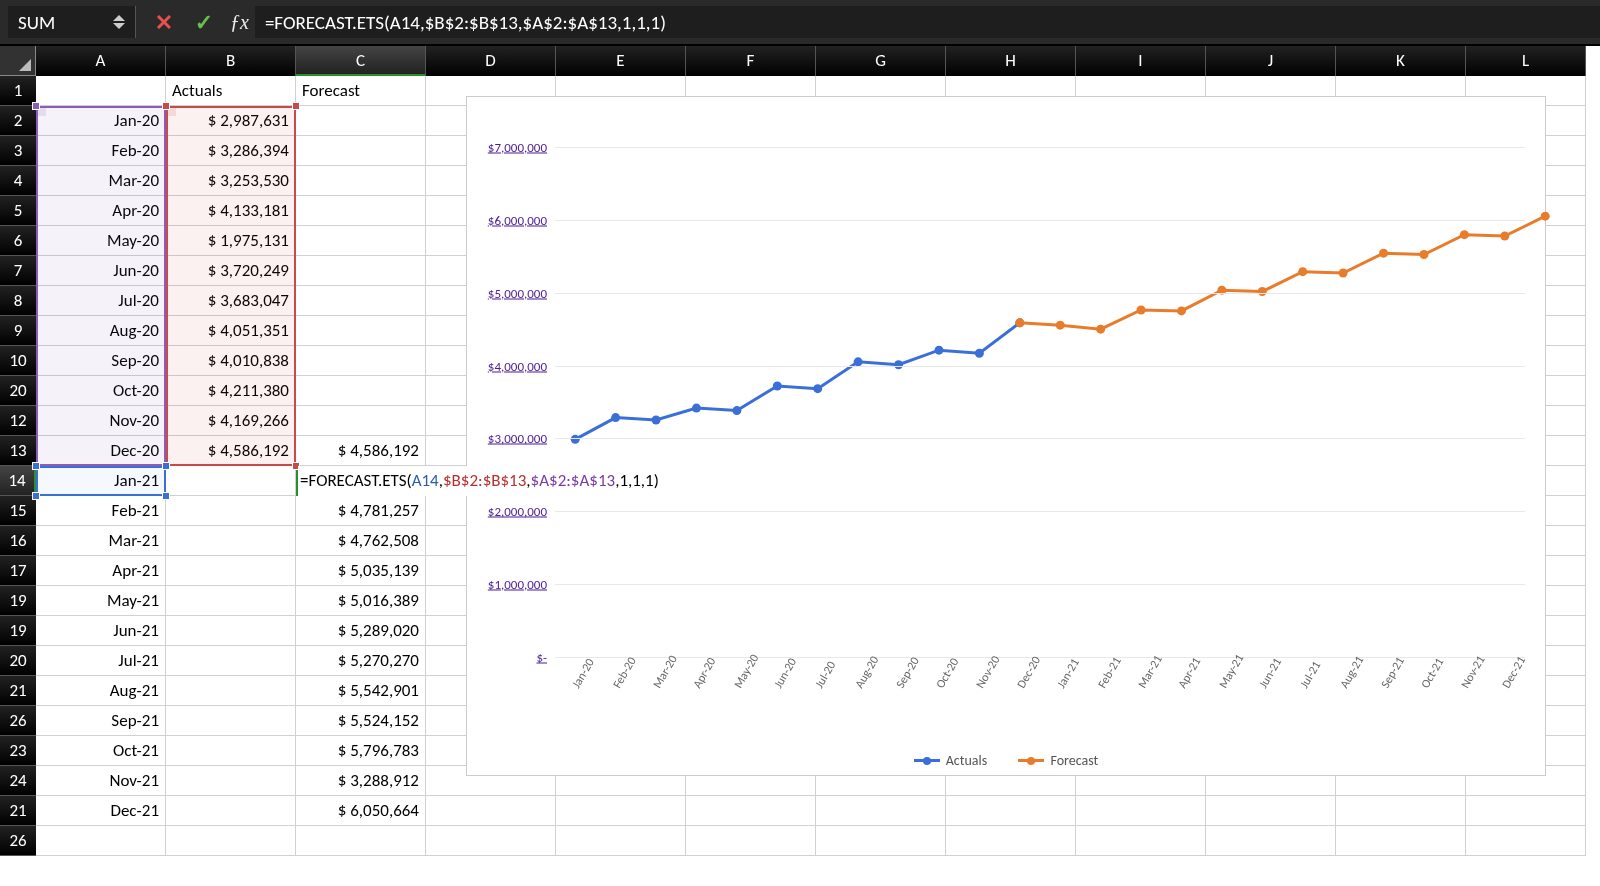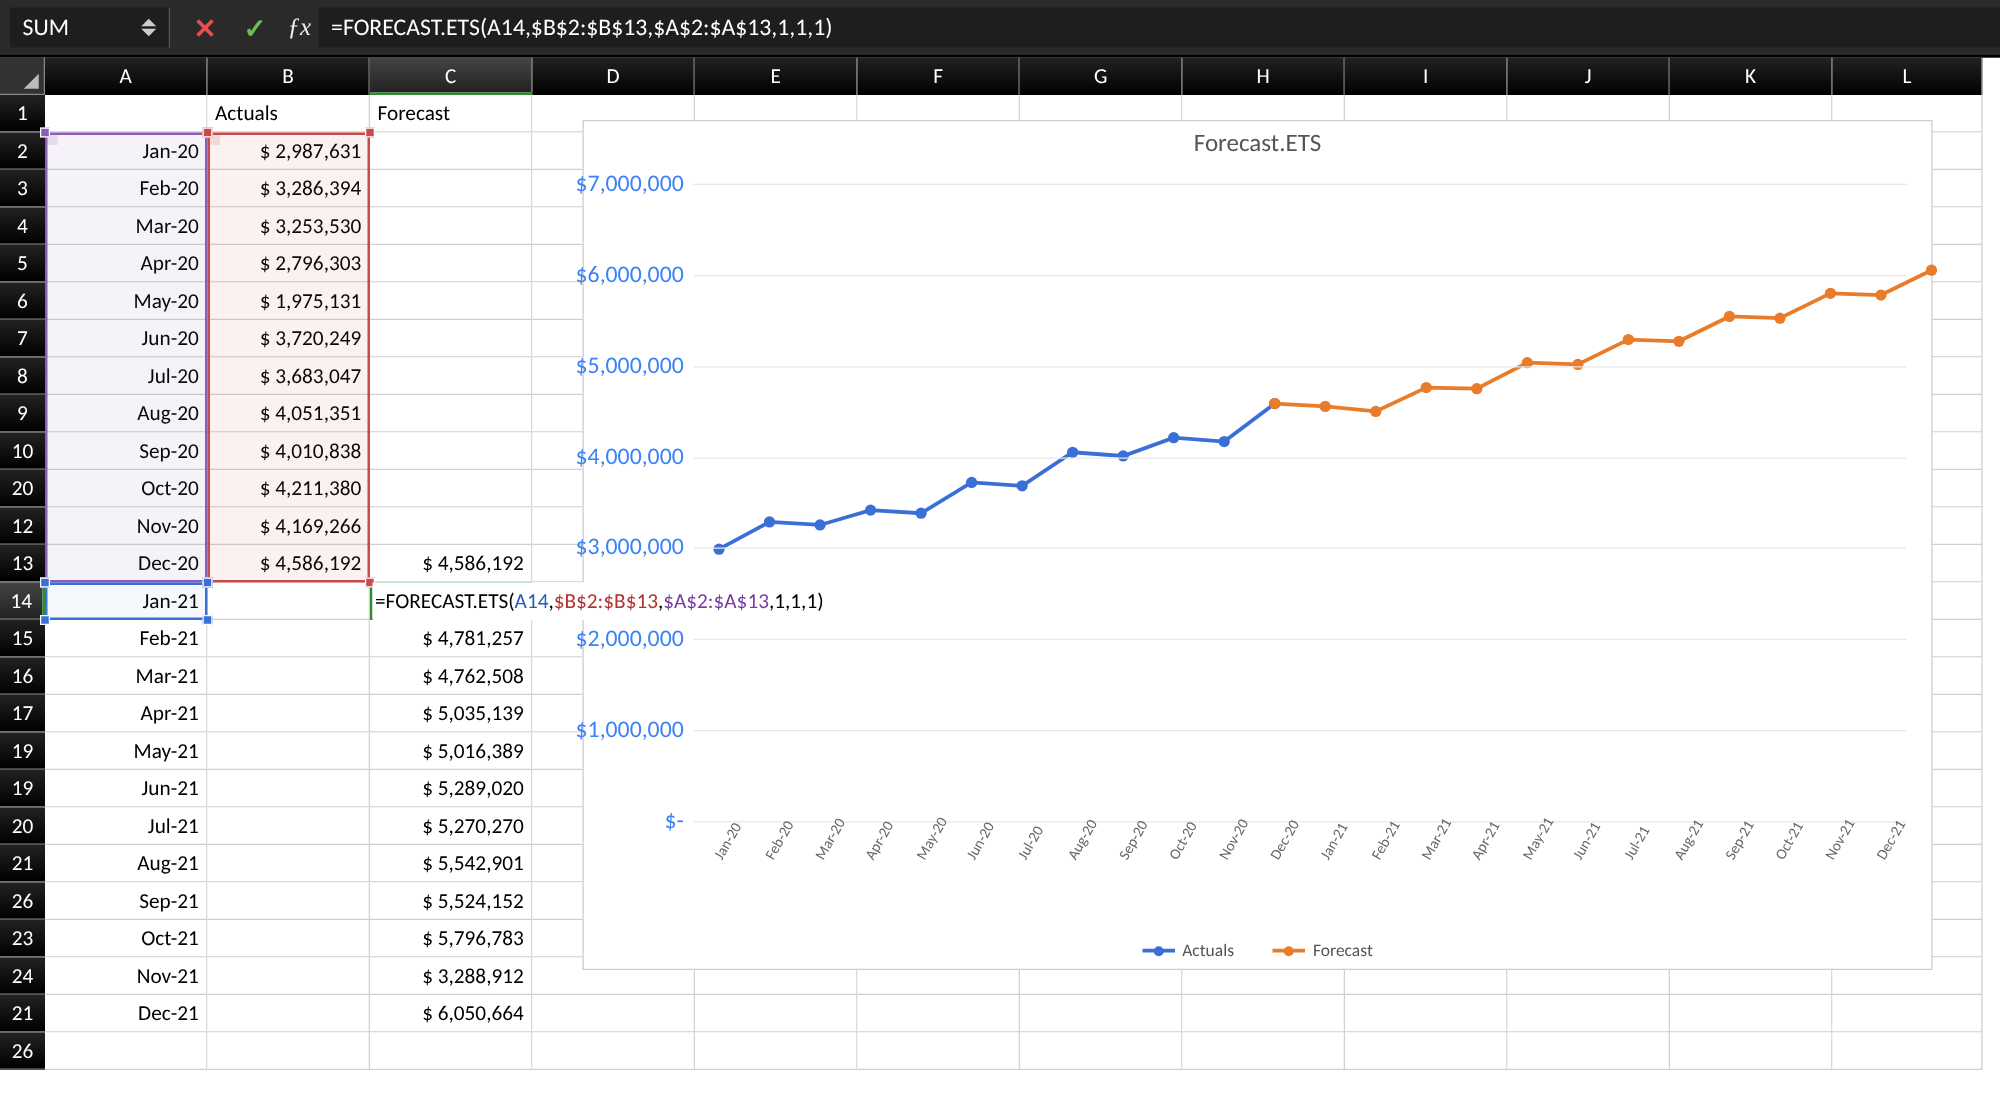--- a/index.html
+++ b/index.html
@@ -47,21 +47,21 @@
 .handle.bl { background:#3a6fd8; }
 
 
 .cellformula { position:absolute; background:#fff; font-size:17px; padding:0 2px; line-height:30px; height:30px; z-index:5; }
 .cellformula .t0{color:#000;} .cellformula .t1{color:#2a5db0;} .cellformula .t2{color:#b53030;} .cellformula .t3{color:#7a3ca0;}
 
 
 .chart { position:absolute; border:1px solid #ccc; background:#fff; z-index:2; }
 .ctitle { text-align:center; font-size:20px; color:#555; margin-top:6px; }
 .plot { position:absolute; }
-.ylabel { position:absolute; right:6px; font-size:19px; color:#3b82f6; transform:translateY(-50%); }
+.ylabel { position:absolute; right:6px; font-size:13px; color:#4c1d95; transform:translateY(-50%);text-decoration:underline; }
 .grline { position:absolute; left:0; right:0; height:1px; background:#e8e8e8; }
 .xlabels { position:absolute; left:0; right:0; top:100%; height:70px; }
 .xlabel { position:absolute; font-size:12px; color:#666; transform:rotate(-60deg) translate(-26px,8px); transform-origin:left top; white-space:nowrap; }
 .legend { text-align:center; font-size:14px; color:#555; position:absolute; bottom:6px; left:0; right:0; }
 .legend .litem { display:inline-flex; align-items:center; margin:0 14px; }
 .legend .lline { width:26px; height:3px; position:relative; margin-right:6px; }
 .legend .lline::after{content:"";position:absolute;left:50%;top:50%;width:8px;height:8px;border-radius:50%;transform:translate(-50%,-50%);} 
 .legend .blue{background:#3a6fd8;} .legend .blue::after{background:#3a6fd8;}
 .legend .orange{background:#e87c2a;} .legend .orange::after{background:#e87c2a;}
 svg.lines { position:absolute; left:0; top:0; overflow:visible; }
@@ -181,21 +181,21 @@
         <div class="cell" style="width: 130px;"></div>
         <div class="cell" style="width: 130px;"></div>
         <div class="cell" style="width: 130px;"></div>
         <div class="cell" style="width: 130px;"></div>
         <div class="cell" style="width: 130px;"></div>
         <div class="cell" style="width: 130px;"></div>
         <div class="cell" style="width: 120px;"></div>
       </div>
       <div class="row">
         <div class="cell date" style="width: 130px;">Apr-20</div>
-        <div class="cell val" style="width: 130px;">$ 2,796,303</div>
+        <div class="cell val" style="width: 130px;">$ 4,133,181</div>
         <div class="cell val" style="width: 130px;"></div>
         <div class="cell" style="width: 130px;"></div>
         <div class="cell" style="width: 130px;"></div>
         <div class="cell" style="width: 130px;"></div>
         <div class="cell" style="width: 130px;"></div>
         <div class="cell" style="width: 130px;"></div>
         <div class="cell" style="width: 130px;"></div>
         <div class="cell" style="width: 130px;"></div>
         <div class="cell" style="width: 130px;"></div>
         <div class="cell" style="width: 120px;"></div>
@@ -499,21 +499,20 @@
   <div class="rangeA" id="rangeA" style="left: 36px; top: 60px; width: 130px; height: 360px;"></div>
   <div class="rangeB" id="rangeB" style="left: 166px; top: 60px; width: 130px; height: 360px;"></div>
   <div class="rangeC" id="rangeC" style="left: 296px; top: 420px; width: 130px; height: 30px;"></div>
   <div class="selcellA14" id="selA14" style="left: 36px; top: 420px; width: 130px; height: 30px;"></div>
 
   <div class="cellformula" id="cellformula" style="left: 298px; top: 420px;">
     <span class="t0">=FORECAST.ETS(</span><span class="t1">A14</span><span class="t0">,</span><span class="t2">$B$2:$B$13</span><span class="t0">,</span><span class="t3">$A$2:$A$13</span><span class="t0">,1,1,1)</span>
   </div>
 
   <div class="chart" id="chart" style="left: 466px; top: 50px; width: 1080px; height: 680px;">
-    <div class="ctitle">Forecast.ETS</div>
     <div class="plot" id="plot" style="left: 88px; top: 50px; width: 970px; height: 510px;">
       <svg class="lines" id="svglines" width="970" height="510">
           <polyline points="20.208333333333332,292.3297414285714 60.625,270.56272285714283 101.04166666666666,272.95709999999997 141.45833333333334,261.1049185714286 181.875,263.5938642857143 222.29166666666666,238.95328714285716 262.7083333333333,241.66371857142855 303.12499999999994,214.83014142857138 343.54166666666663,217.78180285714285 383.9583333333333,203.1708857142857 424.37499999999994,206.23919142857142 464.79166666666663,175.8631542857143" fill="none" stroke="#3a6fd8" stroke-width="3"></polyline>
           <circle cx="20.208333333333332" cy="292.3297414285714" r="4.5" fill="#3a6fd8"></circle>
           <circle cx="60.625" cy="270.56272285714283" r="4.5" fill="#3a6fd8"></circle>
           <circle cx="101.04166666666666" cy="272.95709999999997" r="4.5" fill="#3a6fd8"></circle>
           <circle cx="141.45833333333334" cy="261.1049185714286" r="4.5" fill="#3a6fd8"></circle>
           <circle cx="181.875" cy="263.5938642857143" r="4.5" fill="#3a6fd8"></circle>
           <circle cx="222.29166666666666" cy="238.95328714285716" r="4.5" fill="#3a6fd8"></circle>
           <circle cx="262.7083333333333" cy="241.66371857142855" r="4.5" fill="#3a6fd8"></circle>

